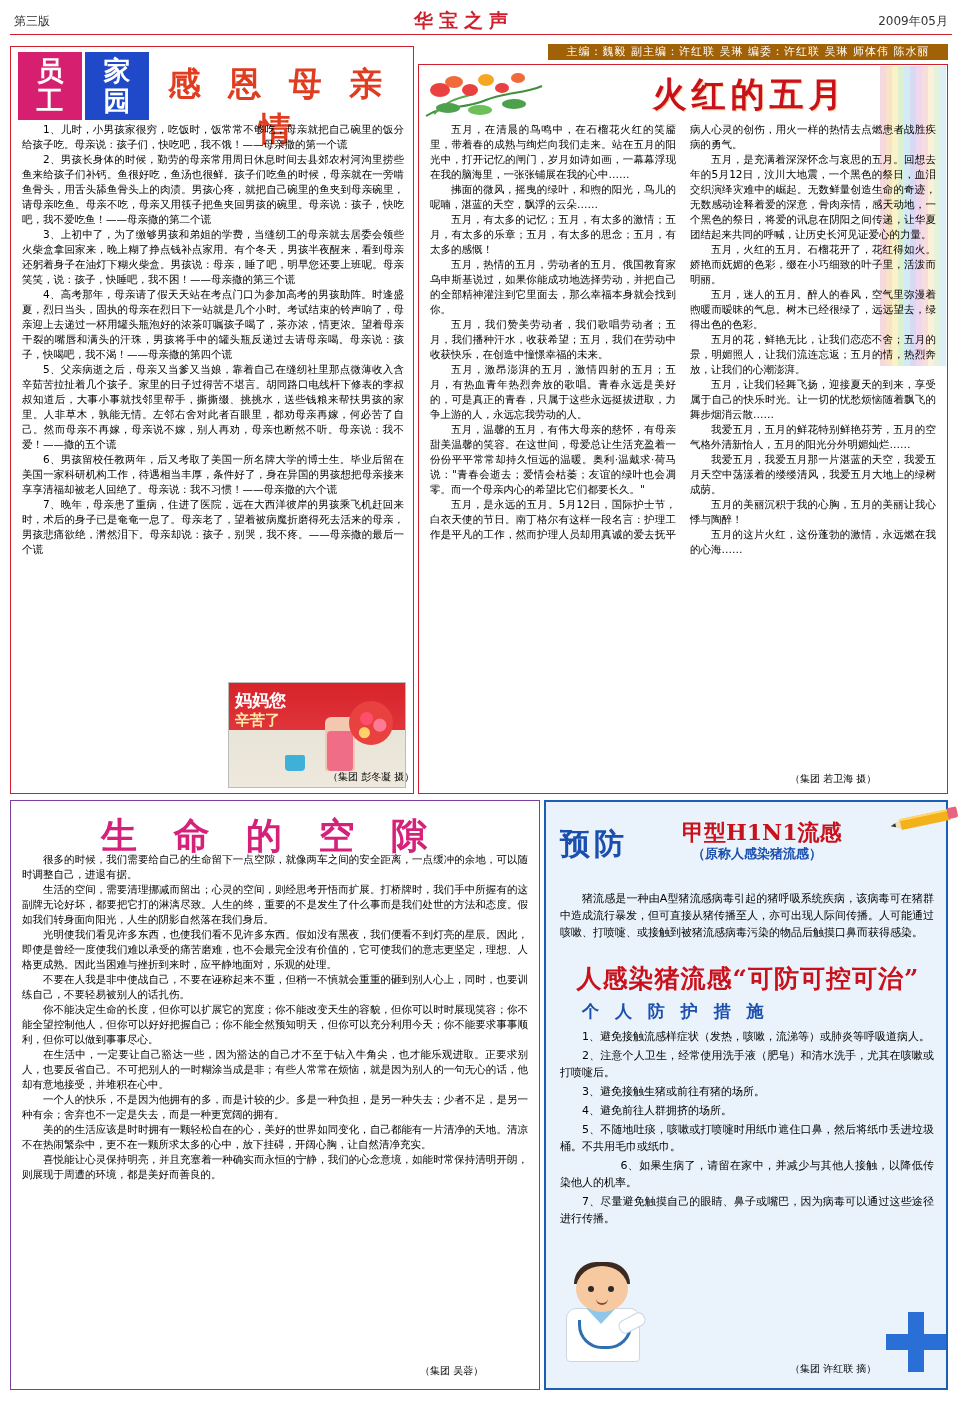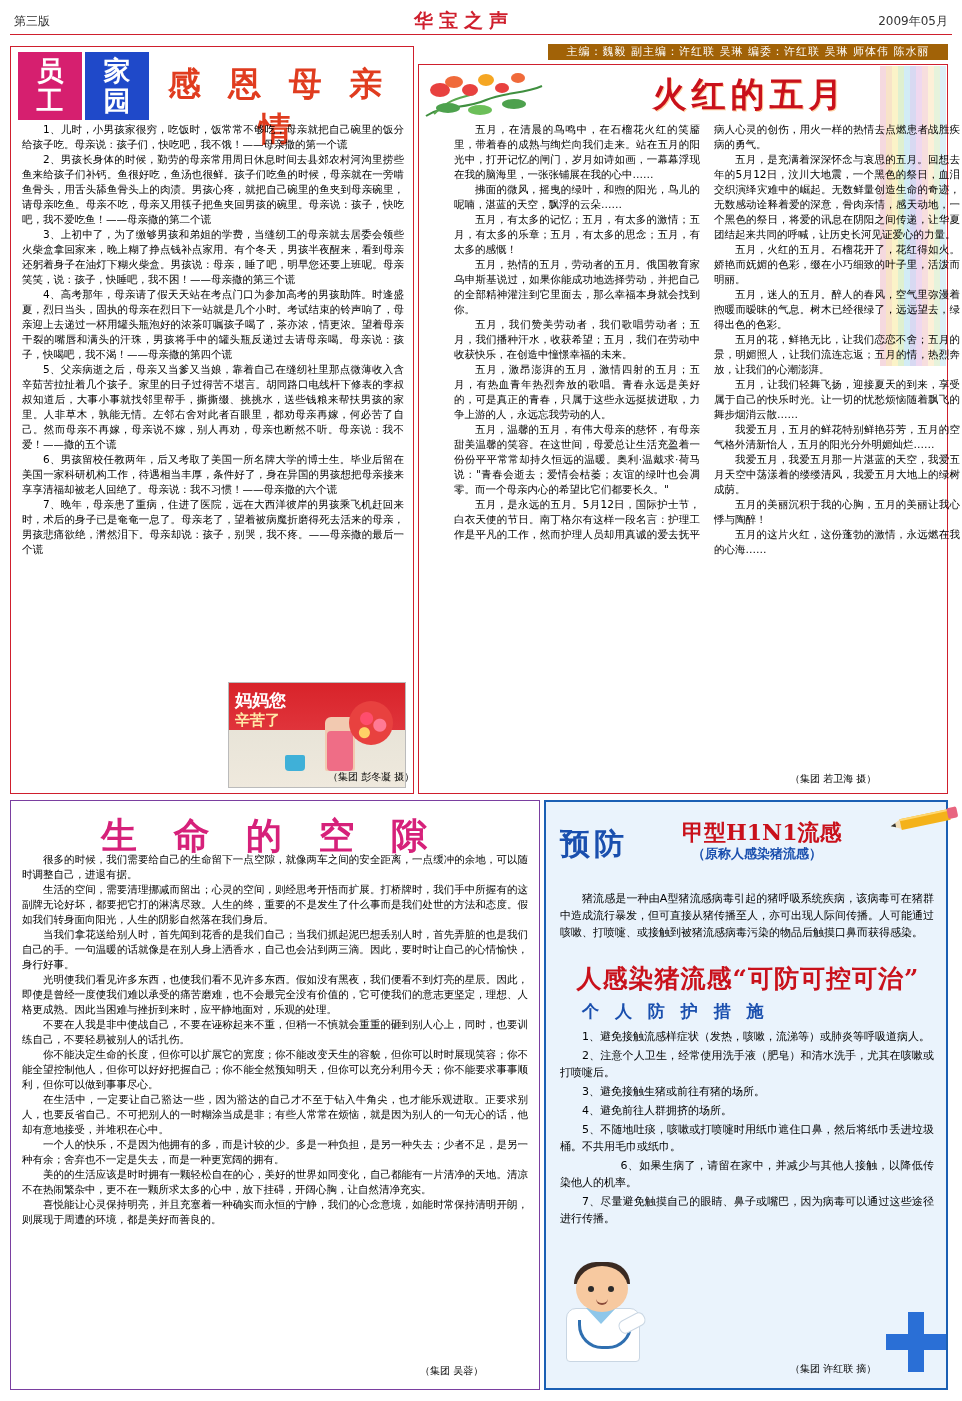--- a/index.html
+++ b/index.html
@@ -59,21 +59,21 @@
   }
 
   .body-text{
     position:absolute;font-size:10.5px;line-height:15px;color:#000;
     text-align:justify;font-family:"DejaVu Sans","Liberation Sans",sans-serif;
   }
   .body-text p{margin:0;text-indent:2em;}
 
   #txt-emotion{left:22px;top:122px;width:382px;height:640px;}
   #txt-may{left:430px;top:122px;width:506px;height:655px;
-           column-count:2;column-gap:14px;column-rule:0;margin-left:24px;}
+           column-count:2;column-gap:14px;column-rule:0;}
   #txt-life{left:22px;top:852px;width:506px;height:520px;}
 
   
   .flowers{position:absolute;left:424px;top:64px;width:120px;height:60px;}
   .rainbow{position:absolute;left:880px;top:66px;width:66px;height:300px;display:flex;}
   .rainbow i{display:block;width:6px;height:100%;}
 
   
   .photo-mom{
     position:absolute;left:228px;top:682px;width:176px;height:104px;
@@ -229,21 +229,20 @@
   </div>
 
   <div class="sign-right" id="sign-may">（集团 若卫海 摄）</div>
 
   <div class="box" id="box-life"></div>
   <div class="title-life">生 命 的 空 隙</div>
 
   <div class="body-text" id="txt-life">
     <p>很多的时候，我们需要给自己的生命留下一点空隙，就像两车之间的安全距离，一点缓冲的余地，可以随时调整自己，进退有据。</p>
     <p>生活的空间，需要清理挪减而留出；心灵的空间，则经思考开悟而扩展。打桥牌时，我们手中所握有的这副牌无论好坏，都要把它打的淋漓尽致。人生的终，重要的不是发生了什么事而是我们处世的方法和态度。假如我们转身面向阳光，人生的阴影自然落在我们身后。</p>
-    <p>当我们拿花送给别人时，首先闻到花香的是我们自己；当我们抓起泥巴想丢别人时，首先弄脏的也是我们自己的手。一句温暖的话就像是在别人身上洒香水，自己也会沾到两三滴。因此，要时时让自己的心情愉快，身行好事。</p>
     <p>光明使我们看见许多东西，也使我们看不见许多东西。假如没有黑夜，我们便看不到灯亮的星辰。因此，即使是曾经一度使我们难以承受的痛苦磨难，也不会最完全没有价值的，它可使我们的意志更坚定，理想、人格更成熟。因此当困难与挫折到来时，应平静地面对，乐观的处理。</p>
     <p>不要在人我是非中使战自己，不要在诬称起来不重，但稍一不慎就会重重的砸到别人心上，同时，也要训练自己，不要轻易被别人的话扎伤。</p>
     <p>你不能决定生命的长度，但你可以扩展它的宽度；你不能改变天生的容貌，但你可以时时展现笑容；你不能全望控制他人，但你可以好好把握自己；你不能全然预知明天，但你可以充分利用今天；你不能要求事事顺利，但你可以做到事事尽心。</p>
     <p>在生活中，一定要让自己豁达一些，因为豁达的自己才不至于钻入牛角尖，也才能乐观进取。正要求别人，也要反省自己。不可把别人的一时糊涂当成是非；有些人常常在烦恼，就是因为别人的一句无心的话，他却有意地接受，并堆积在心中。</p>
     <p>一个人的快乐，不是因为他拥有的多，而是计较的少。多是一种负担，是另一种失去；少者不足，是另一种有余；舍弃也不一定是失去，而是一种更宽阔的拥有。</p>
     <p>美的的生活应该是时时拥有一颗轻松自在的心，美好的世界如同变化，自己都能有一片清净的天地。清凉不在热闹繁杂中，更不在一颗所求太多的心中，放下挂碍，开阔心胸，让自然清净充实。</p>
     <p>喜悦能让心灵保持明亮，并且充塞着一种确实而永恒的宁静，我们的心念意境，如能时常保持清明开朗，则展现于周遭的环境，都是美好而善良的。</p>
   </div>
   <div class="sign-right" id="sign-life">（集团 吴蓉）</div>
 

